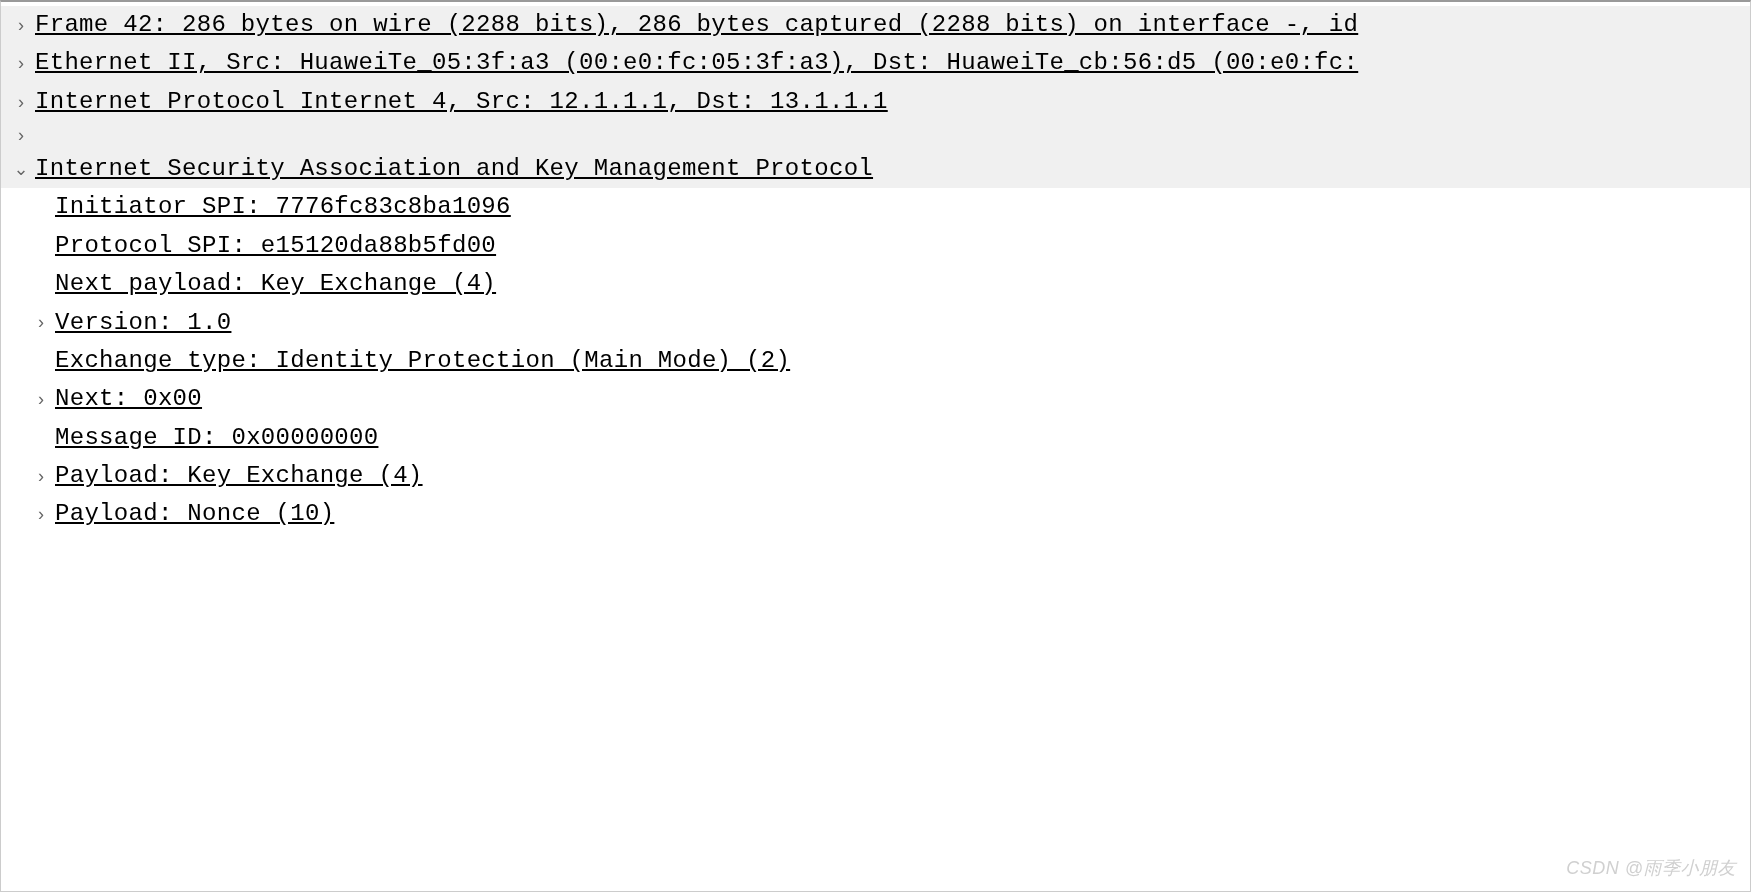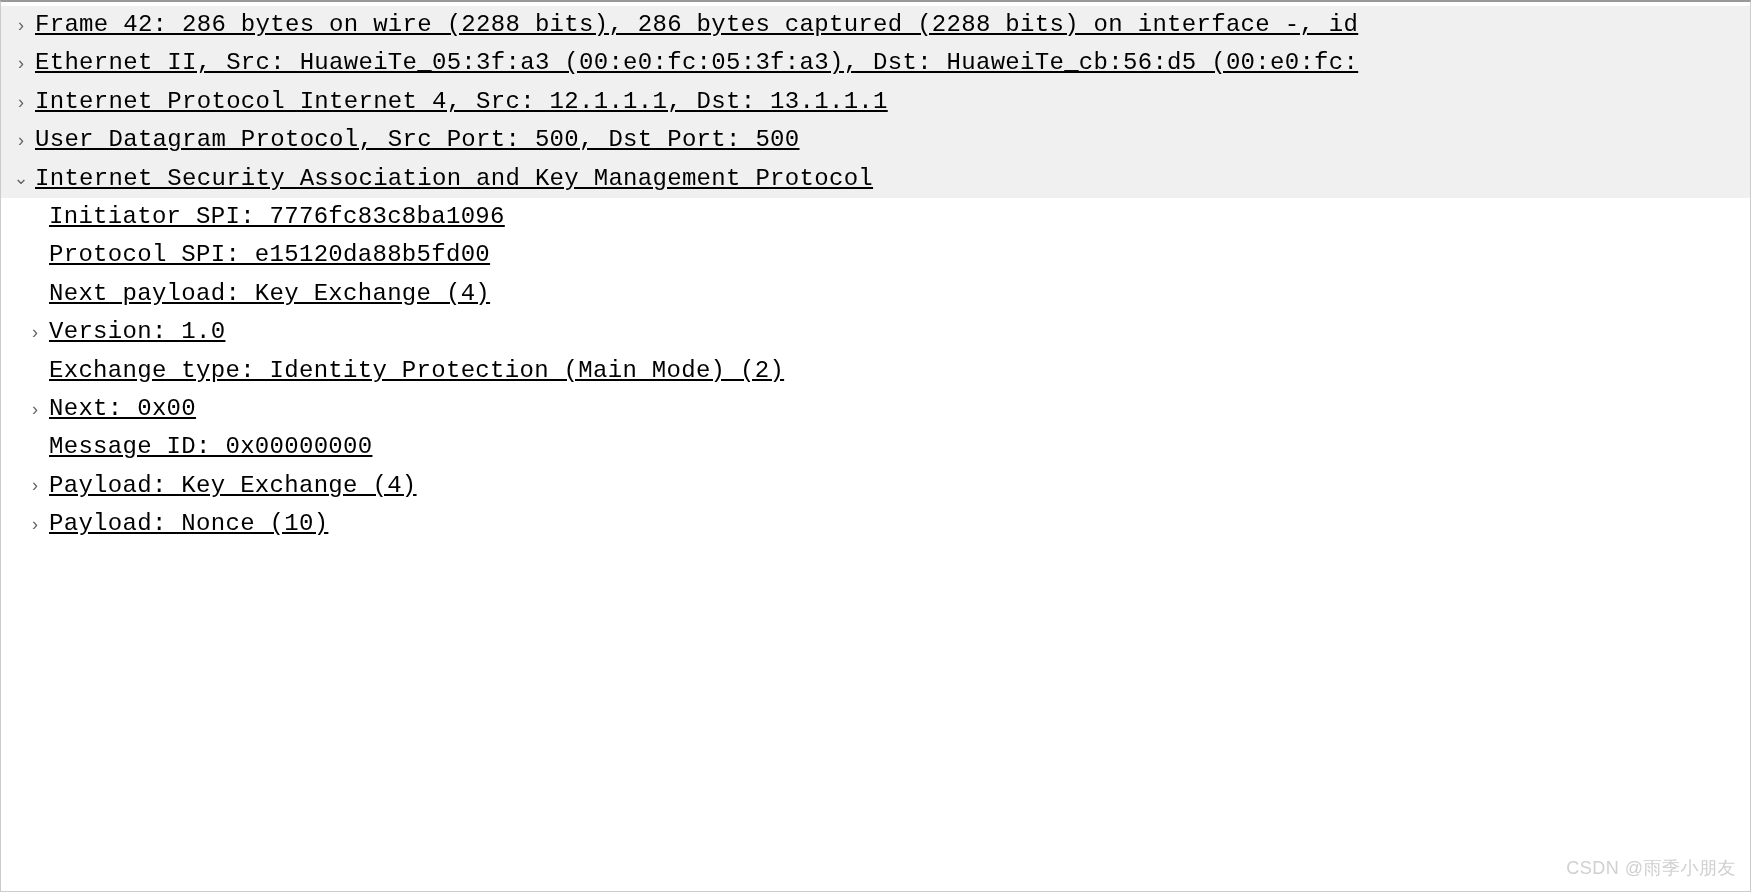--- a/index.html
+++ b/index.html
@@ -39,33 +39,34 @@
       color: #666666;
       font-size: 18px;
       user-select: none;
       cursor: pointer;
       font-family: Arial, sans-serif;
     }
     .toggle.blank {
       visibility: hidden;
     }
     .indent-0 { padding-left: 6px; }
-    .indent-1 { padding-left: 20px; }
+    .indent-1 { padding-left: 26px; }
     .row-text {
       letter-spacing: 0.3px;
       text-decoration: underline;
     }
     .watermark {
       position: absolute;
       bottom: 8px;
       right: 14px;
       color: #d0d0d0;
       font-size: 18px;
       font-family: Arial, sans-serif;
       letter-spacing: 0.5px;
+      font-style: italic;
     }
   </style>
 </head>
 <body>
 
 <div class="panel">
 
   <div class="tree-row highlighted indent-0">
     <span class="toggle">›</span>
     <span class="row-text">Frame 42: 286 bytes on wire (2288 bits), 286 bytes captured (2288 bits) on interface -, id</span>
@@ -76,21 +77,20 @@
     <span class="row-text">Ethernet II, Src: HuaweiTe_05:3f:a3 (00:e0:fc:05:3f:a3), Dst: HuaweiTe_cb:56:d5 (00:e0:fc:</span>
   </div>
 
   <div class="tree-row highlighted indent-0">
     <span class="toggle">›</span>
     <span class="row-text">Internet Protocol Internet 4, Src: 12.1.1.1, Dst: 13.1.1.1</span>
   </div>
 
   <div class="tree-row highlighted indent-0">
     <span class="toggle">›</span>
-    <span class="row-text">User Datagram Protocol, Src Port: 500, Dst Port: 500</span>
   </div>
 
   <div class="tree-row highlighted indent-0">
     <span class="toggle">⌄</span>
     <span class="row-text">Internet Security Association and Key Management Protocol</span>
   </div>
 
   <div class="tree-row indent-1">
     <span class="toggle blank">·</span>
     <span class="row-text">Initiator SPI: 7776fc83c8ba1096</span>

